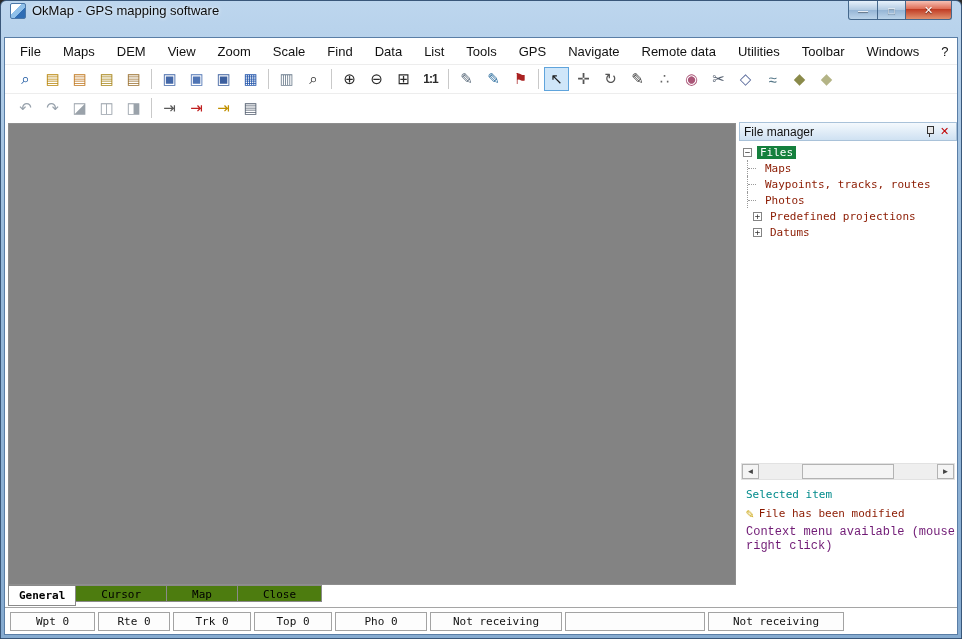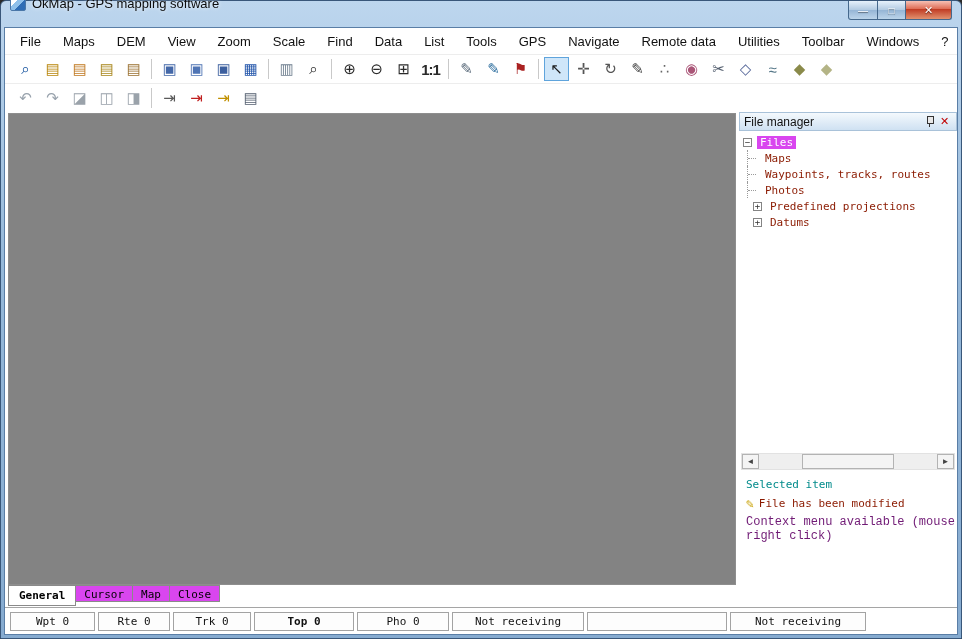--- a/index.html
+++ b/index.html
@@ -1,39 +1,39 @@
 <!DOCTYPE html>
 <html><head>
 <meta charset="utf-8">
 <style>
   *{box-sizing:border-box;margin:0;padding:0}
   html,body{width:962px;height:639px;overflow:hidden;font-family:"Liberation Sans",sans-serif;background:#2b2b2b}
   .window{position:absolute;inset:0;border-radius:6px 6px 0 0;border:1px solid #39577a;
     background:linear-gradient(180deg,#bdd6ee,#96b9da 40%,#86abd0);
     padding:0 3px 3px;display:flex;flex-direction:column}
   
-  .titlebar{height:26px;display:flex;align-items:flex-end;padding:2px 6px 16px;position:relative;flex:0 0 auto}
+  .titlebar{height:36px;display:flex;align-items:flex-start;padding:2px 6px 0;position:relative;flex:0 0 auto}
   .app-icon{width:16px;height:16px;margin-right:6px;border-radius:2px;border:1px solid #4a77a8;
     background:linear-gradient(135deg,#ffffff 0 38%,#8fc0ea 38% 62%,#2f6db5 62%)}
   .title-text{font-size:13px;color:#0c0c0c;text-shadow:0 0 4px rgba(255,255,255,.95)}
   .win-controls{position:absolute;right:6px;top:0;display:flex}
   .win-btn{height:19px;border:1px solid #45688c;border-top:none;display:flex;align-items:center;justify-content:center;
     font-size:10px;color:#fff;text-shadow:0 1px 1px rgba(0,0,0,.55);cursor:default}
   .win-btn.min{width:30px;border-radius:0 0 0 3px;background:linear-gradient(#e6f1fb,#b3cbe2 48%,#93b3d4 48%,#bcd4ea)}
   .win-btn.max{width:28px;border-left:none;background:linear-gradient(#e6f1fb,#b3cbe2 48%,#93b3d4 48%,#bcd4ea)}
   .win-btn.close{width:46px;border-left:none;border-radius:0 0 3px 0;font-size:11px;
     background:linear-gradient(#f6c0b4,#dd6a52 45%,#c03a22 45%,#e2926f)}
   
   .app-body{flex:1;background:#fff;border:1px solid #5a7ea6;display:flex;flex-direction:column;overflow:hidden}
   .menubar{height:26px;display:flex;align-items:center;padding-left:4px;font-size:13px;color:#111;flex:0 0 auto}
   .menu-item{padding:4px 11px;cursor:default;white-space:nowrap}
   .toolbar{height:29px;display:flex;align-items:center;padding-left:7px;border-top:1px solid #ededed;flex:0 0 auto}
   .tb-btn{width:25px;height:24px;display:flex;align-items:center;justify-content:center;font-size:15px;margin:0 1px;
     border:1px solid transparent;cursor:default}
-  .tb-btn.small{font-size:15px;font-weight:bold;letter-spacing:-1px}
+  .tb-btn.small{font-size:12px;font-weight:bold;letter-spacing:-1px}
   .tb-btn.selected{background:#cfe6f9;border-color:#5fa4dc}
   .tb-sep{width:1px;height:20px;background:#c9c9c9;margin:0 4px;align-self:center}
   
   .content{flex:1;display:flex;overflow:hidden;padding-left:3px}
   .map-area{flex:1;background:#838383;border:1px solid #8e8e8e;margin:1px 3px 0 0}
   .side-panel{width:218px;display:flex;flex-direction:column;font-size:11px;overflow:hidden}
   .panel-header{height:19px;background:linear-gradient(#f4f9fd,#cfe1f2);border:1px solid #a9c2d9;display:flex;
     align-items:center;padding:0 4px;font-size:12px;color:#111;flex:0 0 auto}
   .panel-title{flex:1}
   .hdr-btn{width:15px;text-align:center;cursor:default;font-size:11px;color:#222}
@@ -42,35 +42,35 @@
   .pin-icon::after{content:"";position:absolute;left:4px;top:8px;width:1px;height:4px;background:#333}
   .close-glyph{color:#c00000;font-size:11px}
   .tree{height:320px;overflow:hidden;padding-top:3px;flex:0 0 auto}
   .tree-row{height:16px;display:flex;align-items:center;font-family:"DejaVu Sans Mono",monospace;font-size:11px;color:#8b1a00}
   .expander{flex:0 0 auto;width:9px;height:9px;border:1px solid #848484;font-size:9px;line-height:7px;text-align:center;
     color:#333;background:#fff;margin-right:5px;cursor:default}
   .sp0{width:4px;flex:0 0 auto}.sp1{width:14px;flex:0 0 auto}
   .connector{flex:0 0 auto;width:11px;height:16px;border-left:1px dotted #9a9a9a;position:relative;margin-left:8px}
   .connector::after{content:"";position:absolute;top:8px;left:0;width:8px;border-top:1px dotted #9a9a9a}
   .tree-label{padding:0 3px;white-space:nowrap;cursor:default}
-  .tree-label.selected{background:#d946ef;color:#fff}
+  .tree-label.selected{background:#15803d;color:#fff}
   .hscroll{height:17px;margin:2px 2px 0;background:#efefef;border:1px solid #e2e2e2;display:flex;align-items:center;flex:0 0 auto}
   .scroll-btn{width:17px;height:15px;background:#f4f4f4;border:1px solid #b3b3b3;font-size:8px;display:flex;
     align-items:center;justify-content:center;color:#444;cursor:default}
   .scroll-track{flex:1;height:15px;position:relative}
   .scroll-thumb{position:absolute;left:24%;width:52%;top:0;height:15px;background:#f4f4f4;border:1px solid #b3b3b3}
   .panel-info{padding:8px 2px 0 7px;font-family:"DejaVu Sans Mono",monospace;font-size:11px}
   .selected-item-label{color:#008b8b;font-weight:normal;margin-bottom:5px}
   .modified-row{display:flex;align-items:center;color:#8b1a00;margin-bottom:4px}
   .pencil-icon{color:#c8a000;margin-right:5px;font-size:13px}
   .context-hint{font-family:Liberation Mono, monospace;font-size:12px;color:#701a75}
   
   .tabs-row{height:23px;display:flex;align-items:flex-start;padding-left:3px;background:#fff;flex:0 0 auto;
     border-bottom:1px solid #a5a5a5}
-  .tab{border:1px solid #8a8a8a;padding:2px 8px 2px;font-family:"DejaVu Sans Mono",monospace;font-size:11px;background:#d946ef;
+  .tab{border:1px solid #8a8a8a;padding:2px 25px 2px;font-family:"DejaVu Sans Mono",monospace;font-size:11px;background:#4d7c0f;
     margin-right:-1px;cursor:default;height:17px}
   .tab.active{height:21px;padding:3px 10px 4px;font-weight:bold;position:relative;z-index:2;background:#fff}
   .statusbar{height:26px;display:flex;align-items:center;gap:3px;padding-left:5px;background:#fff;flex:0 0 auto}
   .status-cell{height:19px;border:1px solid #a3a3a3;display:flex;align-items:center;justify-content:center;
     font-family:"DejaVu Sans Mono",monospace;font-size:11px;color:#111;flex:0 0 auto;background:#fdfdfd}
 </style>
 </head>
 <body>
 
 <div class="window">
@@ -211,20 +211,20 @@
     <div class="tabs-row">
         <div class="tab active">General</div>
         <div class="tab">Cursor</div>
         <div class="tab">Map</div>
         <div class="tab">Close</div>
       </div>
     <div class="statusbar">
         <div class="status-cell" style="width: 85px;">Wpt 0</div>
         <div class="status-cell" style="width: 72px;">Rte 0</div>
         <div class="status-cell" style="width: 78px;">Trk 0</div>
-        <div class="status-cell" style="width: 100px; font-weight: bold;">Top 0</div>
+        <div class="status-cell" style="width: 78px;">Top 0</div>
         <div class="status-cell" style="width: 92px;">Pho 0</div>
         <div class="status-cell" style="width: 132px;">Not receiving</div>
         <div class="status-cell" style="width: 140px;"></div>
         <div class="status-cell" style="width: 136px;">Not receiving</div>
       </div>
   </div>
 </div>
 
 </body></html>

